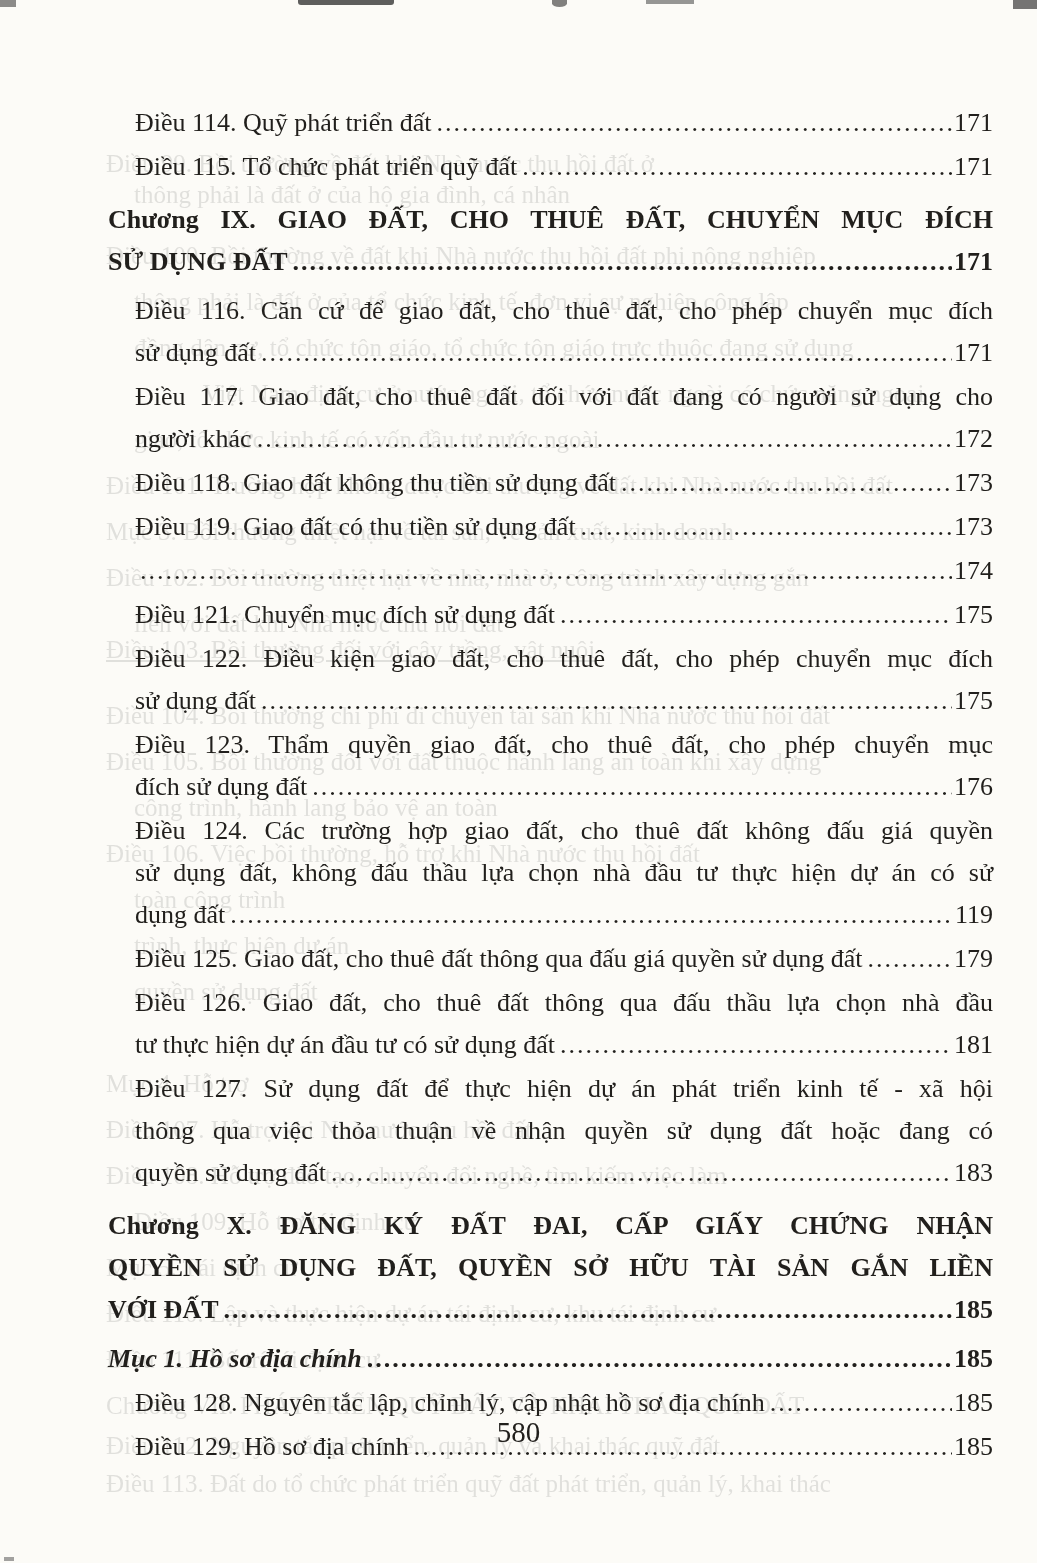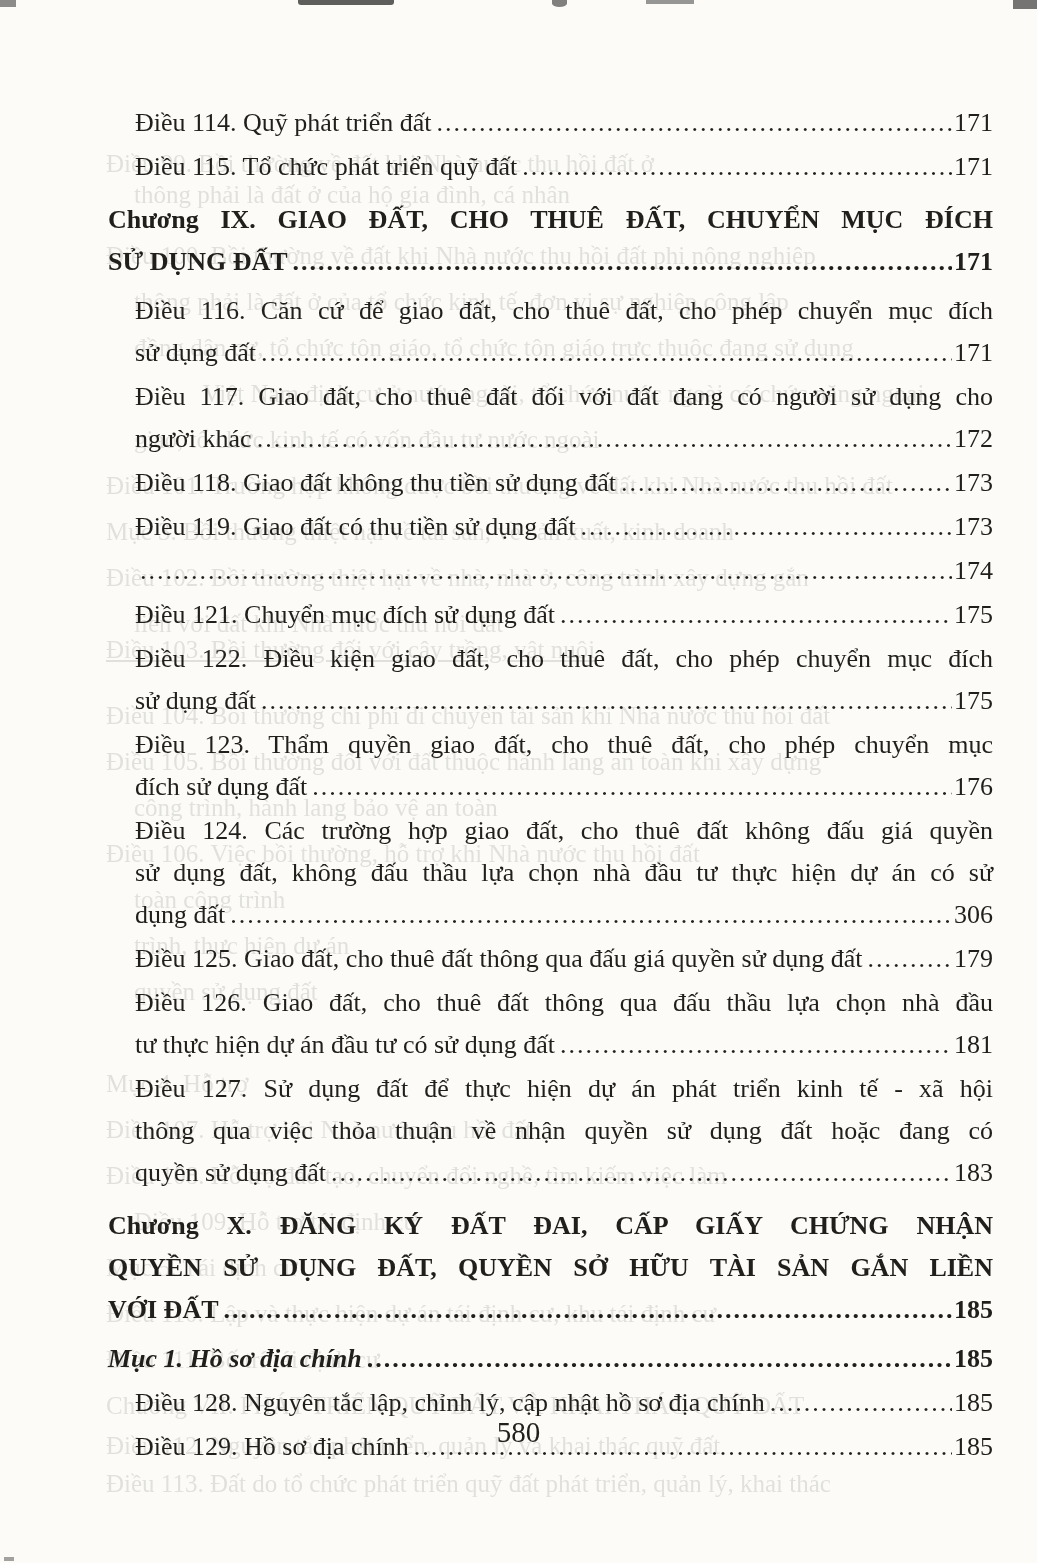--- a/index.html
+++ b/index.html
@@ -201,21 +201,21 @@
           <span class="dots"></span>
           <span class="pg">176</span>
         </div>
       </div>
       <div class="entry item">
         <div class="line"><span class="txt">Điều 124. Các trường hợp giao đất, cho thuê đất không đấu giá quyền</span></div>
         <div class="line"><span class="txt">sử dụng đất, không đấu thầu lựa chọn nhà đầu tư thực hiện dự án có sử</span></div>
         <div class="line last">
           <span class="txt">dụng đất</span>
           <span class="dots"></span>
-          <span class="pg">306</span>
+          <span class="pg">119</span>
         </div>
       </div>
       <div class="entry item">
         <div class="line last">
           <span class="txt">Điều 125. Giao đất, cho thuê đất thông qua đấu giá quyền sử dụng đất</span>
           <span class="dots"></span>
           <span class="pg">179</span>
         </div>
       </div>
       <div class="entry item">

